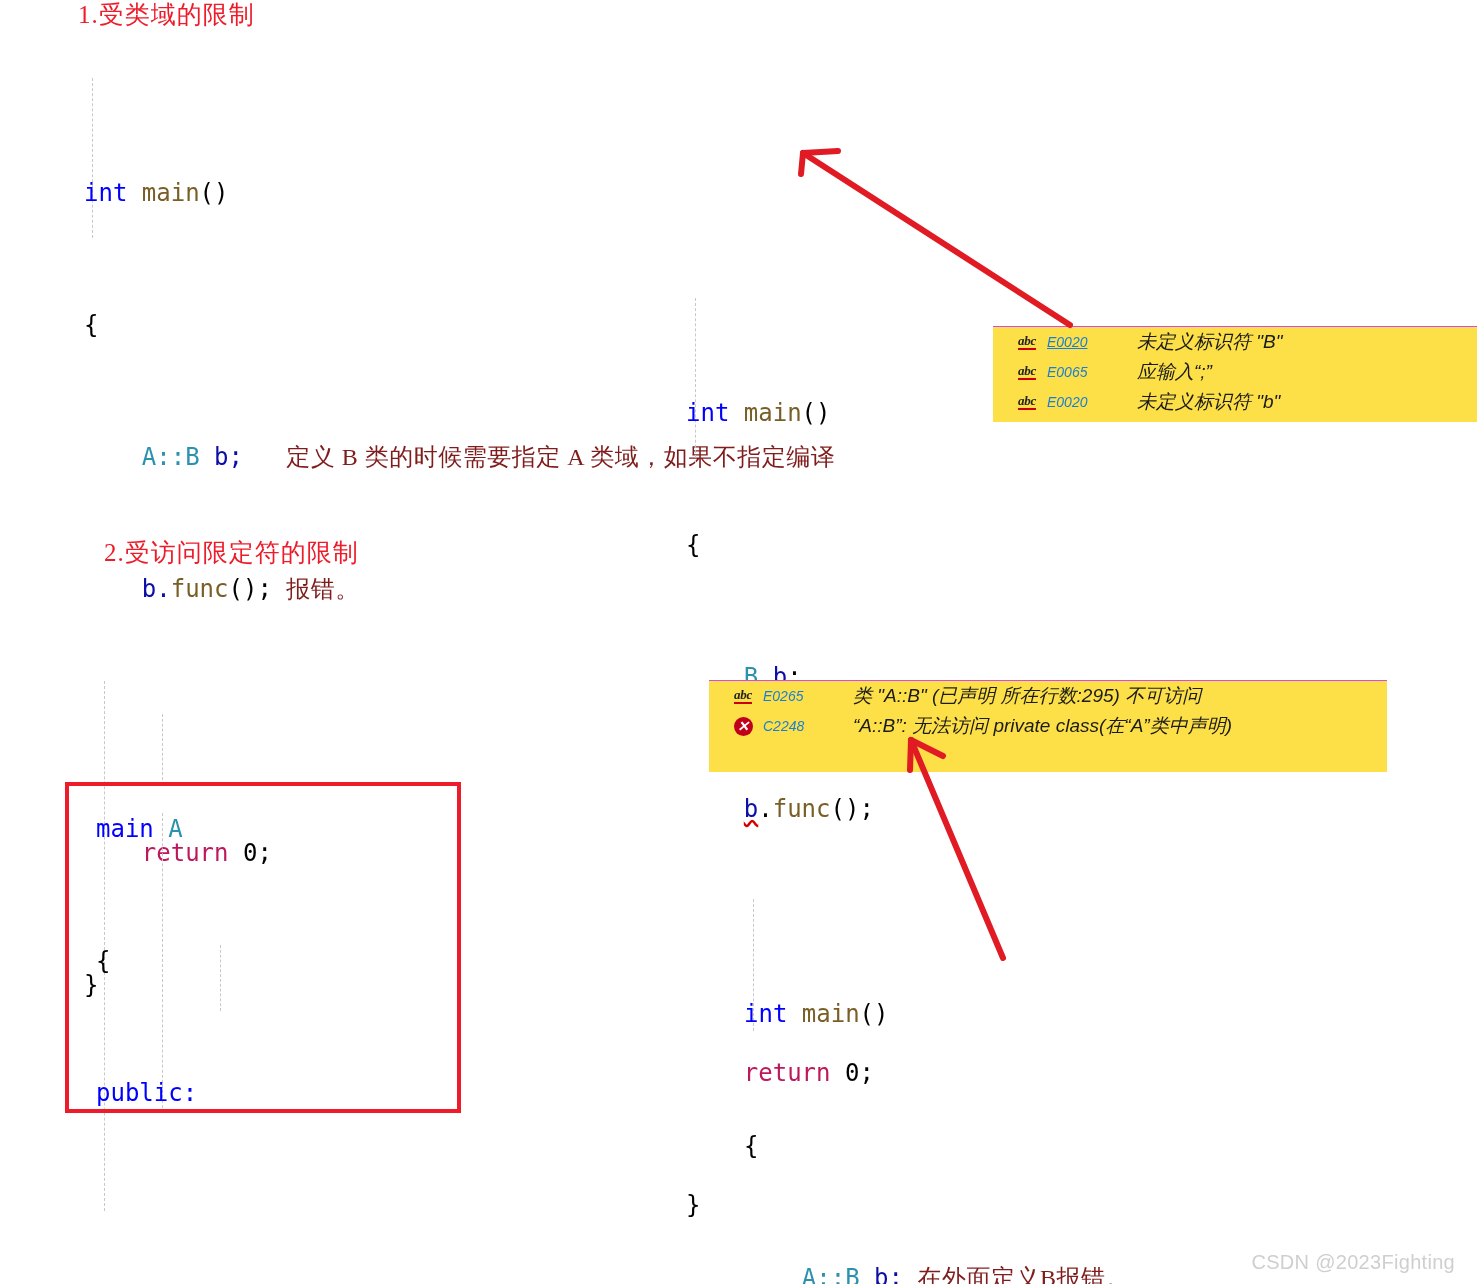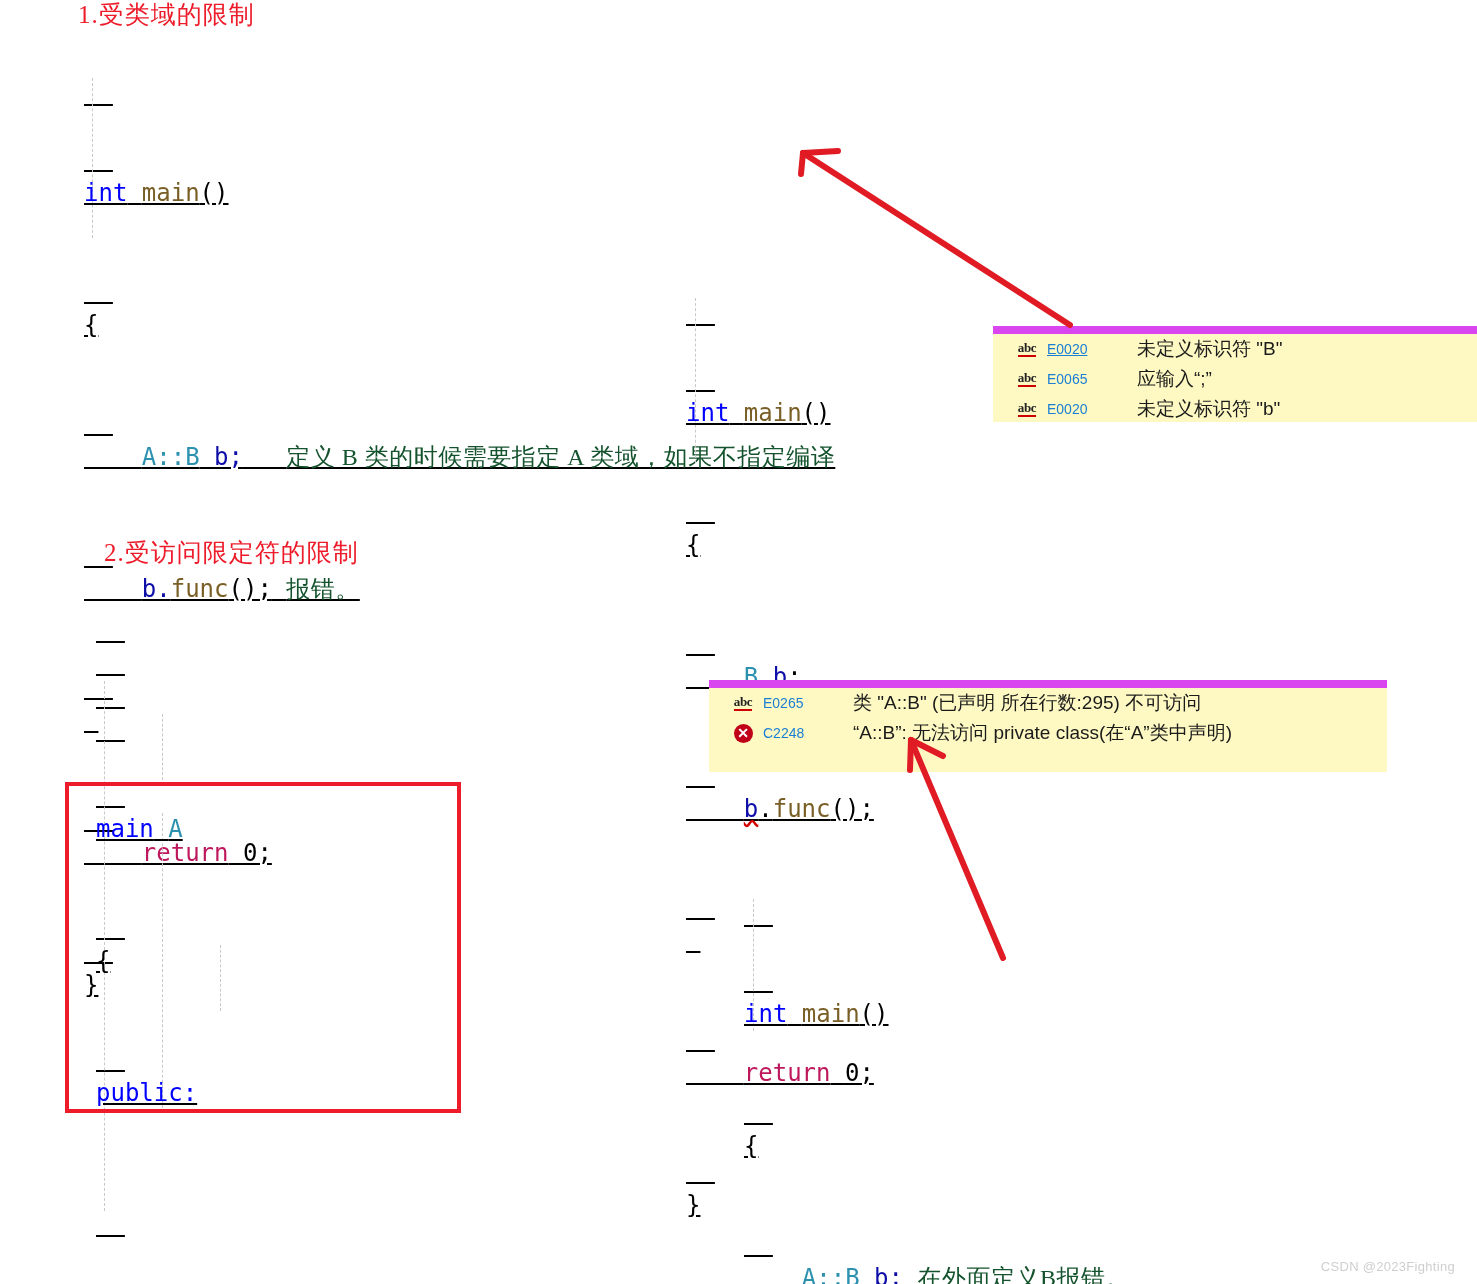--- a/index.html
+++ b/index.html
@@ -24,36 +24,35 @@
   }
 
   
   .code {
     position: absolute;
     font-family: "DejaVu Sans Mono", monospace;
     font-size: 24px;
     line-height: 33px;
     white-space: pre;
     color: #000000;
-    text-decoration: underline;
   }
   .code .ln { display: block; height: 33px; position: relative; white-space: pre; }
 
   
   .kw   { color: #0000ff; }              
   .typ  { color: #2b91af; }              
   .fn   { color: #795e26; }              
   .ret  { color: #be185d; }              
   .var  { color: #808080; }              
   .pln  { color: #000000; }
   .op   { color: #000000; }
 
   
   .note {
-    color: #14532d;
+    color: #7f1d1d;
     font-family: "Liberation Serif", serif;
     font-size: 24px;
     letter-spacing: 0.5px;
   }
 
   
   .sq {
     position: relative;
     text-decoration: underline wavy #d40000;
     text-decoration-skip-ink: none;
@@ -63,23 +62,24 @@
   
   .guide {
     position: absolute;
     border-left: 1px dashed #c8c8c8;
     width: 0;
   }
 
   
   .errbox {
     position: absolute;
-    background: #fef9c3;
-    border-top: 8px solid #d946ef;
+    background: #fde047;
+    border-top: 1px solid #d946ef;
     font-family: "Liberation Sans", sans-serif;
+    font-style: italic;
   }
   .errbox .row {
     display: flex;
     align-items: center;
     height: 30px;
     padding-left: 14px;
   }
   .err-ico { width: 40px; flex: 0 0 40px; display:flex; align-items:center; justify-content:center; }
   .abc-ico {
     font-family: "Liberation Serif", serif;
@@ -116,21 +116,21 @@
 
   
   .arrow-layer { position: absolute; left:0; top:0; width:1477px; height:1284px; pointer-events:none; }
 
   
   .watermark {
     position: absolute;
     right: 22px;
     bottom: 10px;
     color: #cfcfcf;
-    font-size: 13px;
+    font-size: 20px;
     font-family: "Liberation Sans", sans-serif;
     letter-spacing: 0.3px;
   }
 </style>
 </head>
 <body>
 
 <div class="section-title" style="left:78px; top:-2px;">1.受类域的限制</div>
 
 <div class="code" style="left:84px; top:45px;">

